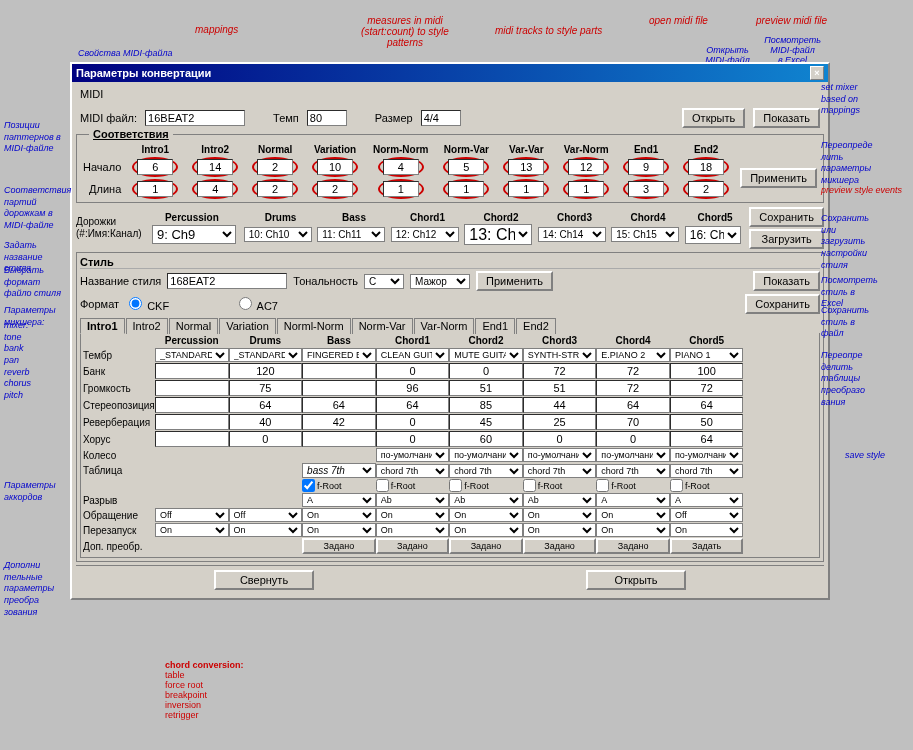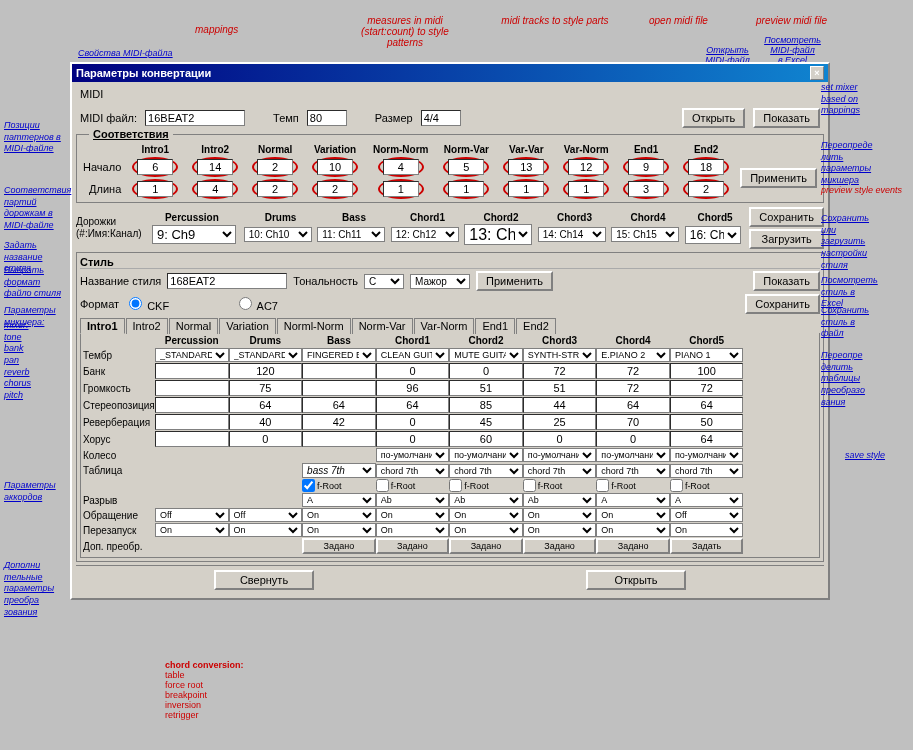--- a/index.html
+++ b/index.html
@@ -22,21 +22,20 @@
       white-space: nowrap;
       pointer-events: none;
     }
     .annotation-blue {
       position: absolute;
       color: #0000cc;
       font-size: 10px;
       font-style: italic;
       white-space: nowrap;
       pointer-events: none;
-      text-decoration: underline;
     }
 
     
     .dialog {
       position: absolute;
       top: 62px;
       left: 70px;
       width: 760px;
       background: #d4d0c8;
       border: 2px solid #808080;
@@ -212,21 +211,21 @@
     
     input[type="radio"] {
       margin-right: 2px;
     }
   </style>
 </head>
 <body>
 
 <div class="annotation" style="top:24px; left:195px;">mappings</div>
 <div class="annotation" style="top:15px; left:340px; width:130px; text-align:center;">measures in midi<br>(start:count) to style<br>patterns</div>
-<div class="annotation" style="top:15px; left:495px; width:120px; text-align:center;">midi tracks to style parts</div>
+<div class="annotation" style="top:25px; left:495px; width:120px; text-align:left;">midi tracks to style parts</div>
 <div class="annotation" style="top:15px; left:649px;">open midi file</div>
 <div class="annotation" style="top:15px; left:756px;">preview midi file</div>
 
 <div class="annotation-blue" style="top:48px; left:78px; color:#0000cc; font-size:9px;">Свойства MIDI-файла</div>
 
 <div class="annotation-blue" style="top:45px; left:700px; font-size:9px; width:55px; text-align:center;">Открыть<br>MIDI-файл</div>
 <div class="annotation-blue" style="top:35px; left:760px; font-size:9px; width:65px; text-align:center;">Посмотреть<br>MIDI-файл<br>в Excel</div>
 
 <div class="dialog">
   <div class="dialog-titlebar">

